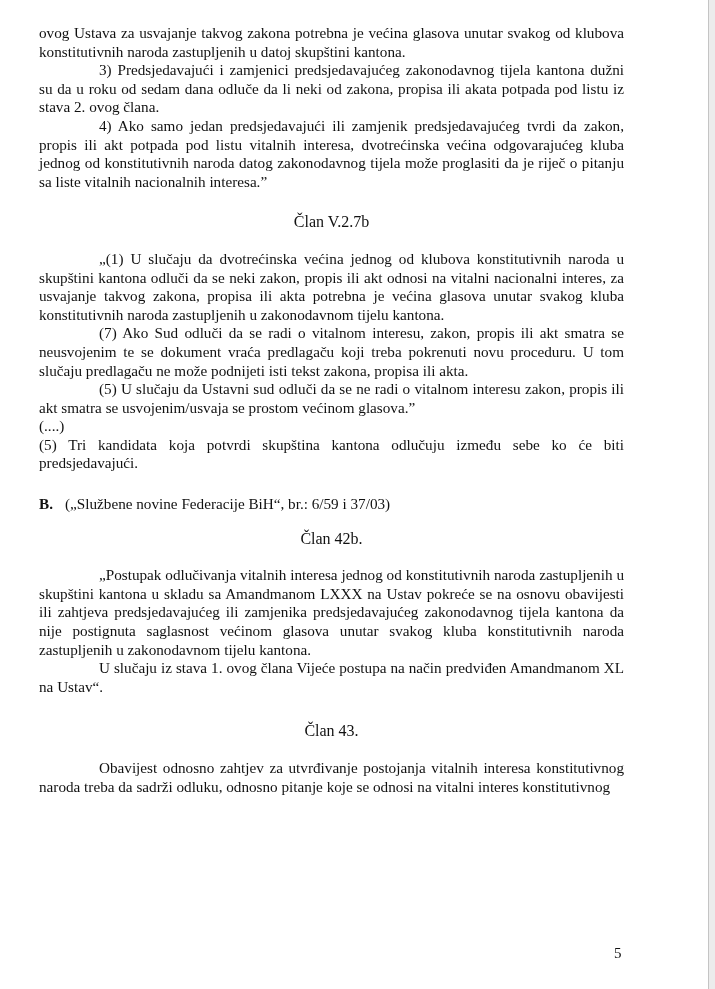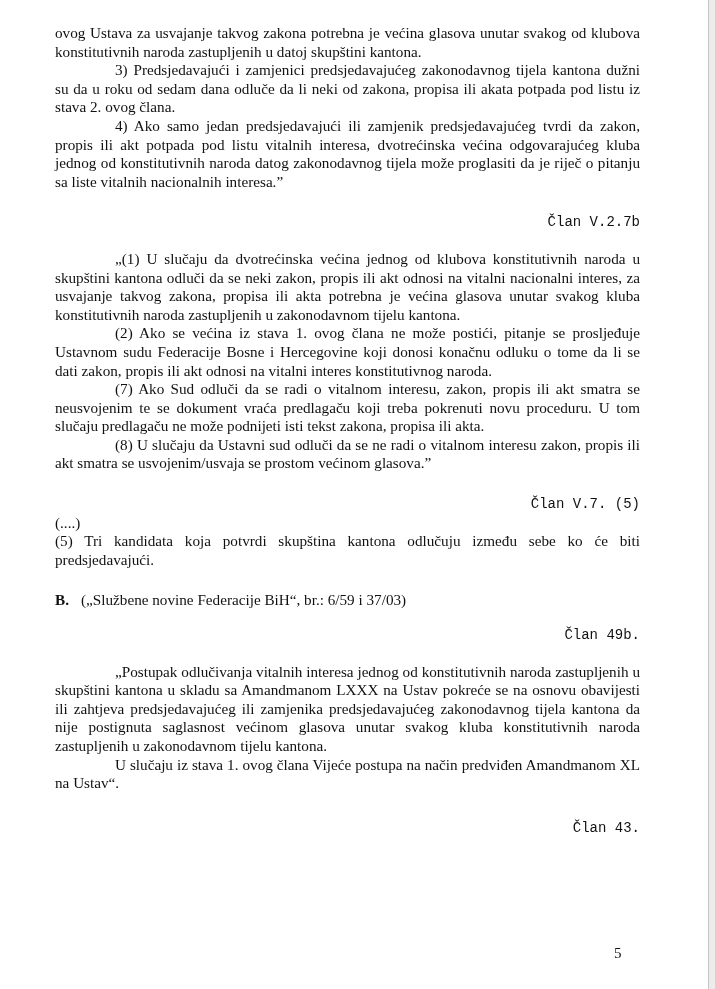--- a/index.html
+++ b/index.html
@@ -8,29 +8,28 @@
       background: #ffffff;
       position: relative;
       font-family: "Liberation Serif", "DejaVu Serif", serif;
       color: #111111;
     }
     .right-strip {
       position: absolute; top: 0; right: 0; width: 6px; height: 989px;
       background: #ececec; border-left: 1px solid #c4c4c4;
     }
     .page {
-      position: absolute; left: 55px; top: 24px; width: 585px;
+      position: absolute; left: 39px; top: 24px; width: 585px;
       font-size: 15.2px; line-height: 18.6px;
     }
     p { margin: 0; text-align: justify; }
     .indent { text-indent: 60px; }
     .heading {
-      text-align: right; margin: 16px 0 18px 0;
-      font-size: 14px;
-      font-family: Liberation Mono, monospace;
+      text-align: center; margin: 16px 0 18px 0;
+      font-size: 16px;
     }
     .heading.tight { margin: 14px 0 0 0; }
     .sec-b {
       margin-top: 22px; display: flex;
     }
     .sec-b .letter { font-weight: bold; width: 26px; flex: none; }
     .sec-b .body { flex: 1; }
     .sec-b .title { font-weight: bold; text-align: justify; text-align-last: justify; word-spacing: 6px; }
     .page-number {
       position: absolute; left: 614px; top: 945px; font-size: 15px;
@@ -42,37 +41,36 @@
 <div class="right-strip"></div>
 
 <div class="page">
   <p>ovog Ustava za usvajanje takvog zakona potrebna je većina glasova unutar svakog od klubova konstitutivnih naroda zastupljenih u datoj skupštini kantona.</p>
   <p class="indent">3) Predsjedavajući i zamjenici predsjedavajućeg zakonodavnog tijela kantona dužni su da u roku od sedam dana odluče da li neki od zakona, propisa ili akata potpada pod listu iz stava 2. ovog člana.</p>
   <p class="indent">4) Ako samo jedan predsjedavajući ili zamjenik predsjedavajućeg tvrdi da zakon, propis ili akt potpada pod listu vitalnih interesa, dvotrećinska većina odgovarajućeg kluba jednog od konstitutivnih naroda datog zakonodavnog tijela može proglasiti da je riječ o pitanju sa liste vitalnih nacionalnih interesa.”</p>
 
   <div class="heading" style="margin-top:22px;">Član  V.2.7b</div>
 
   <p class="indent">„(1) U slučaju da dvotrećinska većina jednog od klubova konstitutivnih naroda u skupštini kantona odluči da se neki zakon, propis ili akt odnosi na vitalni nacionalni interes, za usvajanje takvog zakona, propisa ili akta potrebna je većina glasova unutar svakog kluba konstitutivnih naroda zastupljenih u zakonodavnom tijelu kantona.</p>
-  <p class="indent">(2) Ako se većina iz stava 1. ovog člana ne može postići, pitanje se prosljeđuje Ustavnom sudu Federacije Bosne i Hercegovine koji donosi konačnu odluku o tome da li se dati zakon, propis ili akt odnosi na vitalni interes konstitutivnog naroda.</p>
   <p class="indent">(7) Ako Sud odluči da se radi o vitalnom interesu, zakon, propis ili akt smatra se neusvojenim te se dokument vraća predlagaču koji treba pokrenuti novu proceduru.  U tom slučaju predlagaču ne može podnijeti isti tekst zakona, propisa ili akta.</p>
-  <p class="indent">(8) U slučaju da Ustavni sud odluči da se ne radi o vitalnom interesu zakon, propis ili akt smatra se usvojenim/usvaja se prostom većinom glasova.”</p>
+  <p class="indent">(5) U slučaju da Ustavni sud odluči da se ne radi o vitalnom interesu zakon, propis ili akt smatra se usvojenim/usvaja se prostom većinom glasova.”</p>
 
-  <div class="heading tight" style="margin-top:22px;">Član  V.7. (5)</div>
   <p>(....)</p>
   <p>(5) Tri kandidata koja potvrdi skupština kantona odlučuju između sebe ko će biti predsjedavajući.</p>
 
   <div class="sec-b">
     <div class="letter">B.</div>
     <div class="body">
       <div>(„Službene novine Federacije BiH“, br.: 6/59 i 37/03)</div>
     </div>
   </div>
 
-  <div class="heading" style="margin-top:16px;">Član 49b.</div>
+  <div class="heading" style="margin-top:16px;">Član 42b.</div>
 
   <p class="indent" style="margin-top:6px;">„Postupak odlučivanja vitalnih interesa jednog od konstitutivnih naroda zastupljenih u skupštini kantona u skladu sa Amandmanom LXXX na Ustav pokreće se na osnovu obavijesti ili zahtjeva predsjedavajućeg ili zamjenika predsjedavajućeg zakonodavnog tijela kantona da nije postignuta saglasnost većinom glasova unutar svakog kluba konstitutivnih naroda zastupljenih u zakonodavnom tijelu kantona.</p>
   <p class="indent">U slučaju iz stava 1. ovog člana Vijeće postupa na način predviđen Amandmanom XL na Ustav“.</p>
 
   <div class="heading" style="margin-top:26px; ">Član 43.</div>
 
+  <p class="indent">Obavijest odnosno zahtjev za utvrđivanje postojanja vitalnih interesa konstitutivnog naroda treba da sadrži odluku, odnosno pitanje koje se odnosi na vitalni interes konstitutivnog</p>
 </div>
 
 <div class="page-number">5</div>
 
 </body></html>

